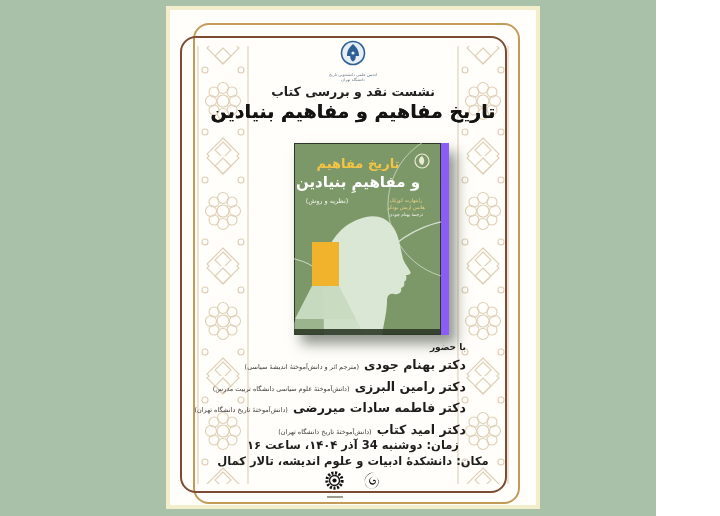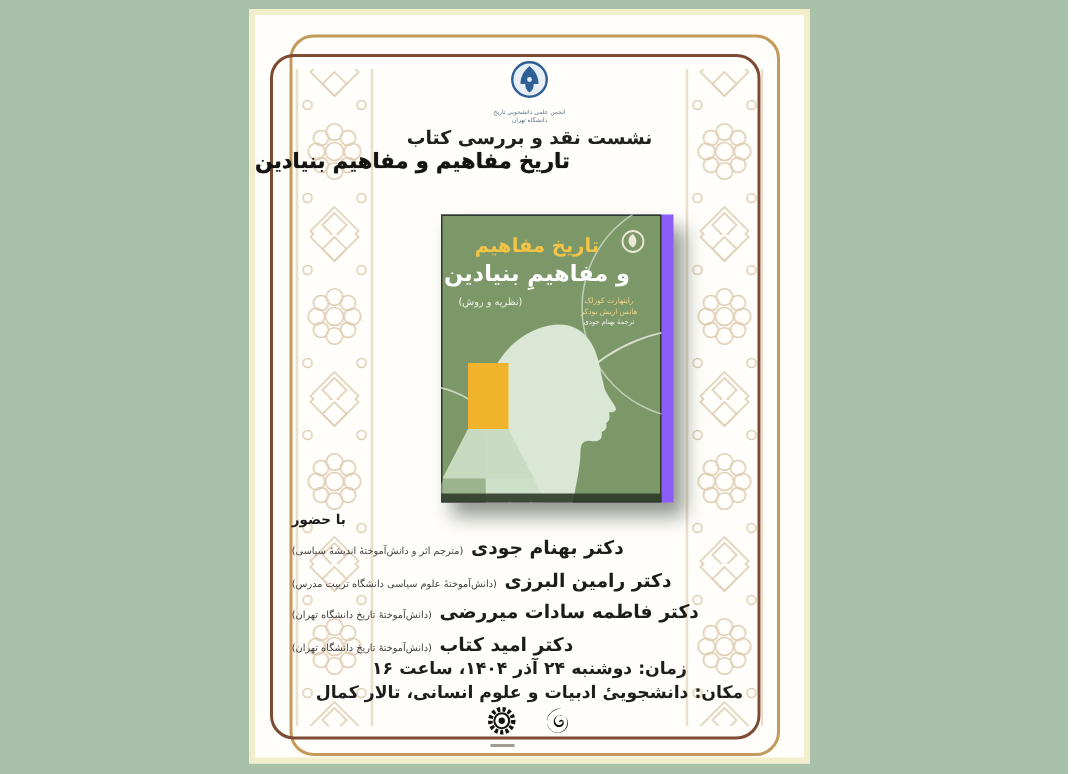--- a/index.html
+++ b/index.html
@@ -1,45 +1,45 @@
 <!DOCTYPE html>
 <html lang="fa"><head>
 <meta charset="utf-8">
 <style>
   html,body{margin:0;padding:0;}
   body{font-family:"DejaVu Sans",sans-serif;}
-  #stage{position:relative;width:712px;height:516px;background:#a9c0a9;overflow:hidden;}
+  #stage{position:relative;width:656px;height:516px;background:#a9c0a9;overflow:hidden;}
   *{box-sizing:border-box;}
 
   .poster{position:absolute;left:166px;top:6px;width:374px;height:503px;
           background:#fffefa;border:4px solid #f2edcb;}
 
   .frame-gold{position:absolute;left:23px;top:13px;width:327px;height:481px;
               border:2px solid #c49a58;border-radius:16px;}
   .frame-brown{position:absolute;left:10px;top:26px;width:327px;height:457px;
                border:2.5px solid #7d4b33;border-radius:16px;}
 
   .orn{position:absolute;top:36px;height:438px;width:56px;opacity:.85;}
   .orn-left{left:25px;}
   .orn-right{right:25px;}
 
   .ut-block{position:absolute;left:0;right:0;top:30px;text-align:center;}
   .ut-caption{font-size:4px;line-height:5px;color:#5d7288;margin-top:2px;}
 
   .kicker{position:absolute;left:0;right:0;top:74px;text-align:center;
           font-size:12.5px;font-weight:bold;color:#20201e;direction:rtl;}
-  .event-title{position:absolute;left:0;right:0;top:90px;text-align:left;
-          font-size:14px;font-weight:bold;color:#141412;direction:rtl;
+  .event-title{position:absolute;left:0;right:0;top:90px;text-align:center;
+          font-size:19px;font-weight:bold;color:#141412;direction:rtl;
           text-shadow:0 0 .6px #141412;}
 
   .book-wrap{position:absolute;left:124px;top:133px;width:155px;height:192px;
              background:#8b5cf6;padding-right:8px;
              box-shadow:7px 9px 12px rgba(55,65,55,.55);}
 
-  .speakers{position:absolute;top:332px;right:70px;text-align:left;direction:rtl;color:#1c1c1a;}
+  .speakers{position:absolute;top:332px;right:70px;text-align:right;direction:rtl;color:#1c1c1a;}
   .speakers-heading{font-size:9px;font-weight:bold;margin-bottom:3px;}
   .speaker{white-space:nowrap;line-height:18.5px;}
   .speaker .name{font-size:12.5px;font-weight:bold;}
   .speaker .desc{font-size:6.5px;color:#3a3a38;}
 
   .footer{position:absolute;left:0;right:0;top:428px;text-align:center;direction:rtl;
           font-size:11.5px;font-weight:bold;color:#1d1d1b;line-height:15.5px;}
 
   .logos-row{position:absolute;left:0;right:0;top:460px;display:flex;
              justify-content:center;align-items:flex-start;gap:16px;}
@@ -152,22 +152,22 @@
         <span class="name">دکتر فاطمه سادات میررضی</span>
         <span class="desc">(دانش‌آموختهٔ تاریخ دانشگاه تهران)</span>
       </div>
       <div class="speaker">
         <span class="name">دکتر امید کتاب</span>
         <span class="desc">(دانش‌آموختهٔ تاریخ دانشگاه تهران)</span>
       </div>
     </div>
 
     <div class="footer">
-      <div>زمان: دوشنبه ۲۴ آذر ۱۴۰۴، ساعت ۱۶</div>
-      <div>مکان: دانشجوییٔ ادبیات و علوم انسانی، تالار کمال</div>
+      <div>زمان: دوشنبه 34 آذر ۱۴۰۴، ساعت ۱۶</div>
+      <div>مکان: دانشکدهٔ ادبیات و علوم اندیشه، تالار کمال</div>
     </div>
 
     <div class="logos-row">
       <div class="logo-cell">
         <svg width="21" height="21" viewBox="0 0 22 22">
           <circle cx="11" cy="11" r="8" fill="none" stroke="#121212" stroke-width="3.2" stroke-dasharray="2.2 1.6"></circle>
           <circle cx="11" cy="11" r="5.2" fill="none" stroke="#121212" stroke-width="1.4"></circle>
           <circle cx="11" cy="11" r="2.2" fill="#121212"></circle>
         </svg>
         <div class="logo-caption-bar"></div>

